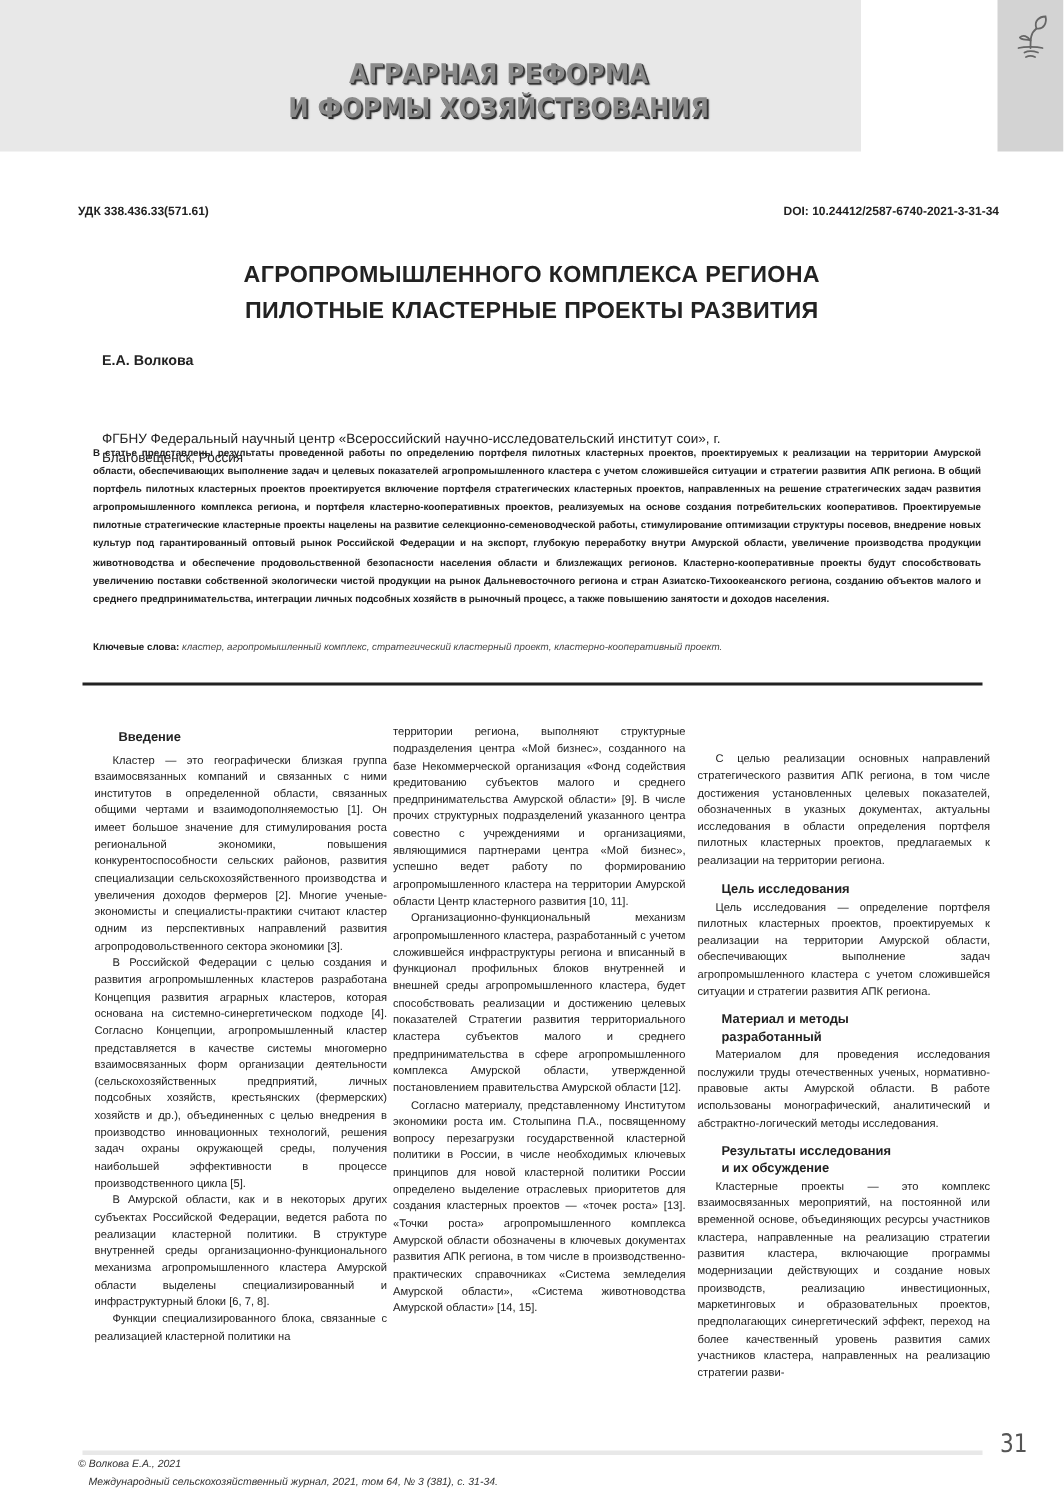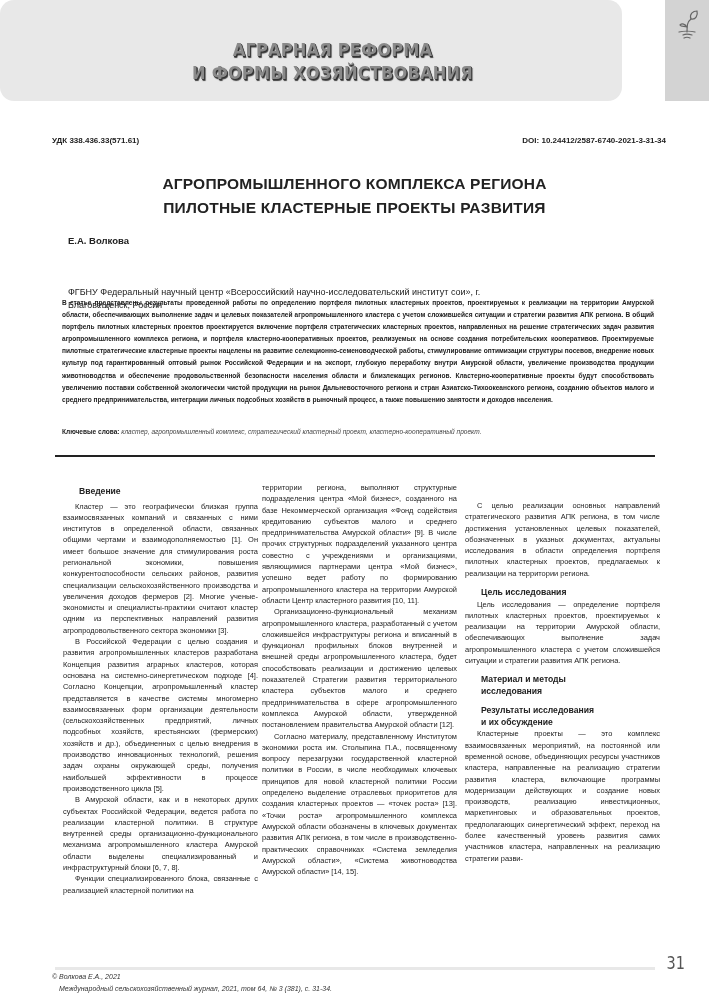--- a/index.html
+++ b/index.html
@@ -1,22 +1,21 @@
 <!DOCTYPE html>
 <html><head>
 <meta charset="utf-8">
 <style>
   * { box-sizing: border-box; margin: 0; padding: 0; }
   html, body { width: 709px; height: 1003px; background: #ffffff; overflow: hidden; }
   body { font-family: "Liberation Sans", "DejaVu Sans", sans-serif; color: #222; position: relative; }
 
   .header-band {
-    position: absolute; left: 0; top: 0; width: 622px; height: 101px;
+    position: absolute; left: 0; top: 0; width: 574px; height: 101px;
     background: #e8e8e8;
-    border-radius: 14px;
   }
   .side-tab {
     position: absolute; left: 665px; top: 0; width: 44px; height: 101px;
     background: #d3d3d3;
   }
   .side-tab svg { position: absolute; left: 8px; top: 10px; }
   .section-title {
     position: absolute; left: 0; width: 665px; top: 38px; text-align: center;
     font-family: "DejaVu Sans", sans-serif; font-weight: bold; font-size: 18px;
     line-height: 23px; color: #8a8a8a; letter-spacing: 0.2px;
@@ -121,21 +120,22 @@
   <p style="text-indent:0">территории региона, выполняют структурные подразделения центра «Мой бизнес», созданного на базе Некоммерческой организация «Фонд содействия кредитованию субъектов малого и среднего предпринимательства Амурской области» [9]. В числе прочих структурных подразделений указанного центра совестно с учреждениями и организациями, являющимися партнерами центра «Мой бизнес», успешно ведет работу по формированию агропромышленного кластера на территории Амурской области Центр кластерного развития [10, 11].</p>
   <p>Организационно-функциональный механизм агропромышленного кластера, разработанный с учетом сложившейся инфраструктуры региона и вписанный в функционал профильных блоков внутренней и внешней среды агропромышленного кластера, будет способствовать реализации и достижению целевых показателей Стратегии развития территориального кластера субъектов малого и среднего предпринимательства в сфере агропромышленного комплекса Амурской области, утвержденной постановлением правительства Амурской области [12].</p>
   <p>Согласно материалу, представленному Институтом экономики роста им. Столыпина П.А., посвященному вопросу перезагрузки государственной кластерной политики в России, в числе необходимых ключевых принципов для новой кластерной политики России определено выделение отраслевых приоритетов для создания кластерных проектов — «точек роста» [13]. «Точки роста» агропромышленного комплекса Амурской области обозначены в ключевых документах развития АПК региона, в том числе в производственно-практических справочниках «Система земледелия Амурской области», «Система животноводства Амурской области» [14, 15].</p>
 </div>
 
 <div class="col col3">
   <p>С целью реализации основных направлений стратегического развития АПК региона, в том числе достижения установленных целевых показателей, обозначенных в указных документах, актуальны исследования в области определения портфеля пилотных кластерных проектов, предлагаемых к реализации на территории региона.</p>
   <h3 class="gap">Цель исследования</h3>
   <p>Цель исследования — определение портфеля пилотных кластерных проектов, проектируемых к реализации на территории Амурской области, обеспечивающих выполнение задач агропромышленного кластера с учетом сложившейся ситуации и стратегии развития АПК региона.</p>
   <h3 class="gap">Материал и методы</h3>
-  <h3>исследования</h3>
+  <h3>разработанный</h3>
+  <p>Материалом для проведения исследования послужили труды отечественных ученых, нормативно-правовые акты Амурской области. В работе использованы монографический, аналитический и абстрактно-логический методы исследования.</p>
   <h3 class="gap">Результаты исследования</h3>
   <h3>и их обсуждение</h3>
   <p>Кластерные проекты — это комплекс взаимосвязанных мероприятий, на постоянной или временной основе, объединяющих ресурсы участников кластера, направленные на реализацию стратегии развития кластера, включающие программы модернизации действующих и создание новых производств, реализацию инвестиционных, маркетинговых и образовательных проектов, предполагающих синергетический эффект, переход на более качественный уровень развития самих участников кластера, направленных на реализацию стратегии разви-</p>
 </div>
 
 <div class="footer-rule"></div>
 <div class="page-num">31</div>
 <div class="copyright">© Волкова Е.А., 2021</div>
 <div class="citation">Международный сельскохозяйственный журнал, 2021, том 64, № 3 (381), с. 31-34.</div>
 

